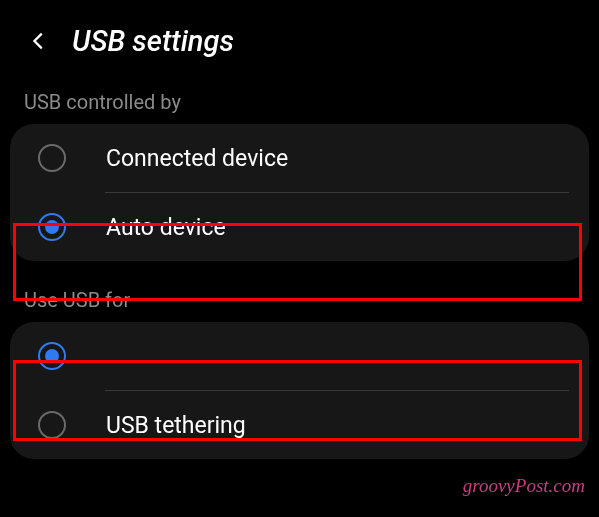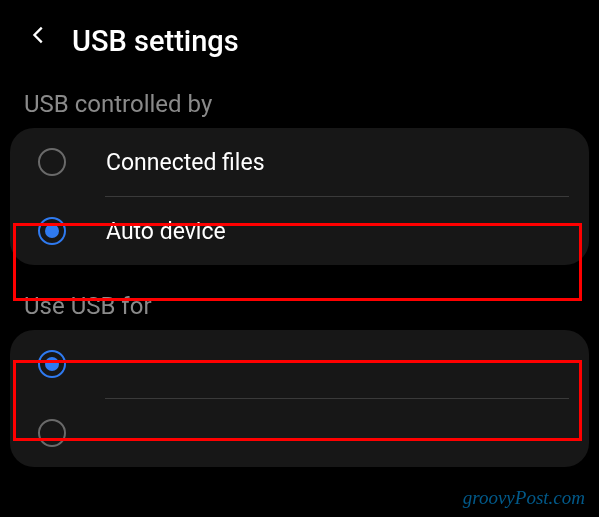--- a/index.html
+++ b/index.html
@@ -10,42 +10,43 @@
     body {
       width: 599px;
       height: 517px;
       background: #000000;
       font-family: -apple-system, BlinkMacSystemFont, 'Segoe UI', Roboto, sans-serif;
       overflow: hidden;
       position: relative;
     }
     .header {
       display: flex;
-      align-items: flex-start;
+      align-items: center;
       padding: 24px 12px 20px 28px;
+      font-style: italic;
     }
     .back-icon {
       color: #ffffff;
       font-size: 32px;
       margin-right: 22px;
       display: flex;
       align-items: center;
     }
     .back-icon svg {
       width: 22px;
       height: 22px;
     }
     .title {
       color: #ffffff;
       font-size: 29px;
       font-weight: 500;
     }
     .section-label {
       color: #8a8a8a;
-      font-size: 24px;
+      font-size: 20px;
       padding: 12px 0 10px 24px;
     }
     .card {
       background: #171717;
       border-radius: 24px;
       margin: 0 10px;
       overflow: hidden;
     }
     .option {
       display: flex;
@@ -99,23 +100,23 @@
       height: 78px;
     }
     .highlight-2 {
       left: 13px;
       top: 360px;
       width: 569px;
       height: 81px;
     }
     .watermark {
       position: absolute;
-      bottom: 8px;
+      bottom: 20px;
       right: 14px;
-      color: #0369a1;
+      color: #ec4899;
       font-family: Georgia, 'Times New Roman', serif;
       font-style: italic;
       font-size: 19px;
       opacity: 0.85;
       margin-left: 36px;
     }
     .section-gap {
       height: 15px;
     }
   </style>
@@ -129,39 +130,40 @@
     </svg>
   </span>
   <span class="title">USB settings</span>
 </div>
 
 <div class="section-label">USB controlled by</div>
 
 <div class="card">
   <div class="option">
     <div class="radio"></div>
-    <span class="option-label">Connected files</span>
+    <span class="option-label">Connected device</span>
   </div>
   <div class="divider"></div>
   <div class="option">
     <div class="radio selected"></div>
     <span class="option-label">Auto device</span>
   </div>
 </div>
 
 <div class="section-gap"></div>
 
 <div class="section-label">Use USB for</div>
 
 <div class="card">
   <div class="option">
     <div class="radio selected"></div>
   </div>
   <div class="divider"></div>
   <div class="option">
     <div class="radio"></div>
+    <span class="option-label">USB tethering</span>
   </div>
 </div>
 
 <div class="highlight-box highlight-1"></div>
 <div class="highlight-box highlight-2"></div>
 
 <div class="watermark">groovyPost.com</div>
 
 </body></html>

